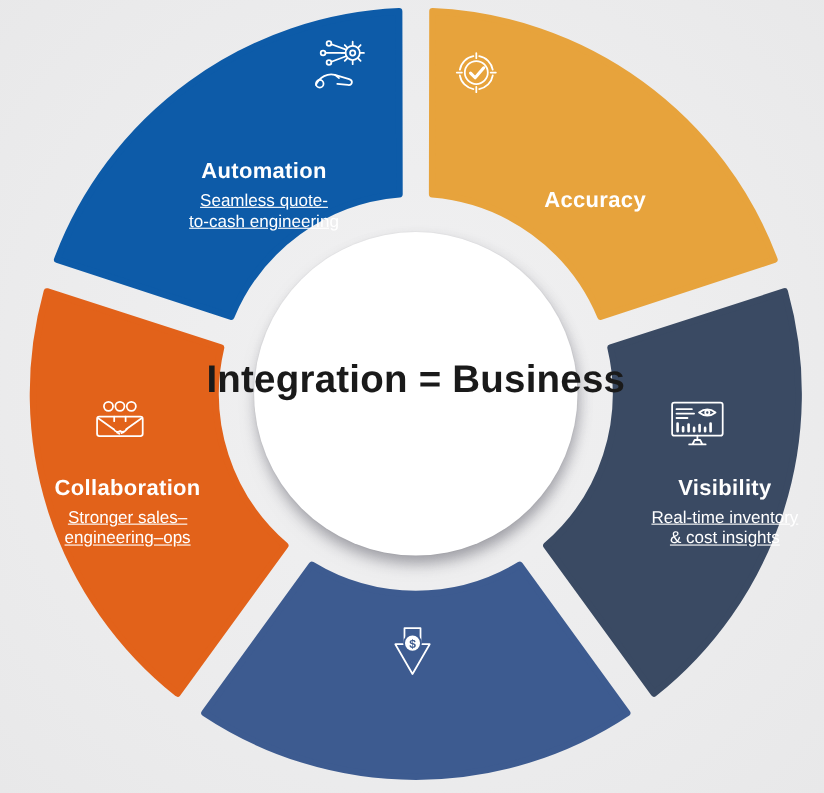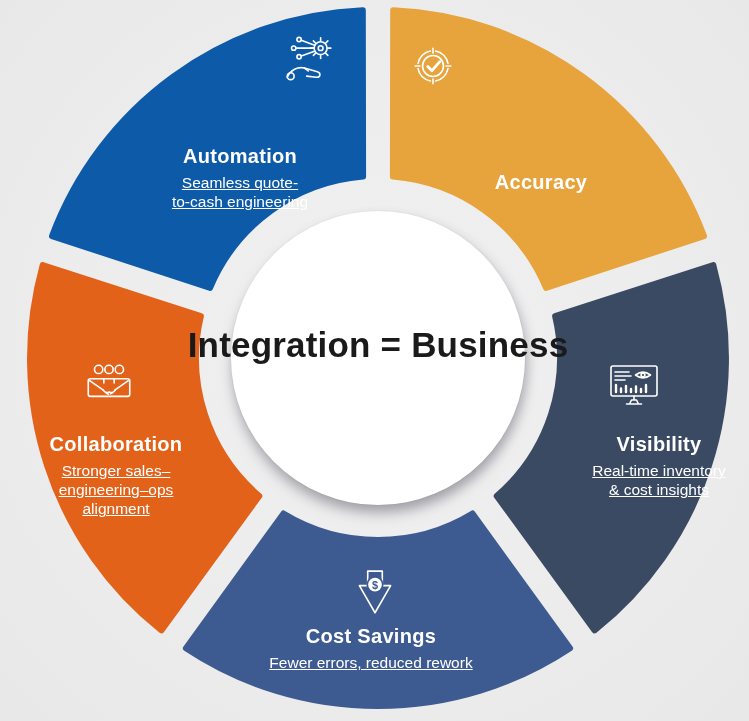--- a/index.html
+++ b/index.html
@@ -119,29 +119,22 @@
   </div>
 
   <div class="seg-label" style="left: 616px; top: 433px; color: rgb(255, 255, 255); margin-left: 43px;">
     <div class="seg-heading">Visibility</div>
     <div class="seg-desc">
       <div>Real-time inventory</div>
       <div>&amp; cost insights</div>
     </div>
   </div>
 
-  <div class="seg-label" style="left: 371px; top: 625px; color: rgb(255, 255, 255);">
-    <div class="seg-heading">Cost Savings</div>
-    <div class="seg-desc">
-      <div>Fewer errors, reduced rework</div>
-    </div>
-  </div>
 
   <div class="seg-label" style="left: 116px; top: 433px; color: rgb(255, 255, 255);">
     <div class="seg-heading">Collaboration</div>
     <div class="seg-desc">
       <div>Stronger sales–</div>
       <div>engineering–ops</div>
-      <div>alignment</div>
     </div>
   </div>
 
 </div>
 
 </body></html>

